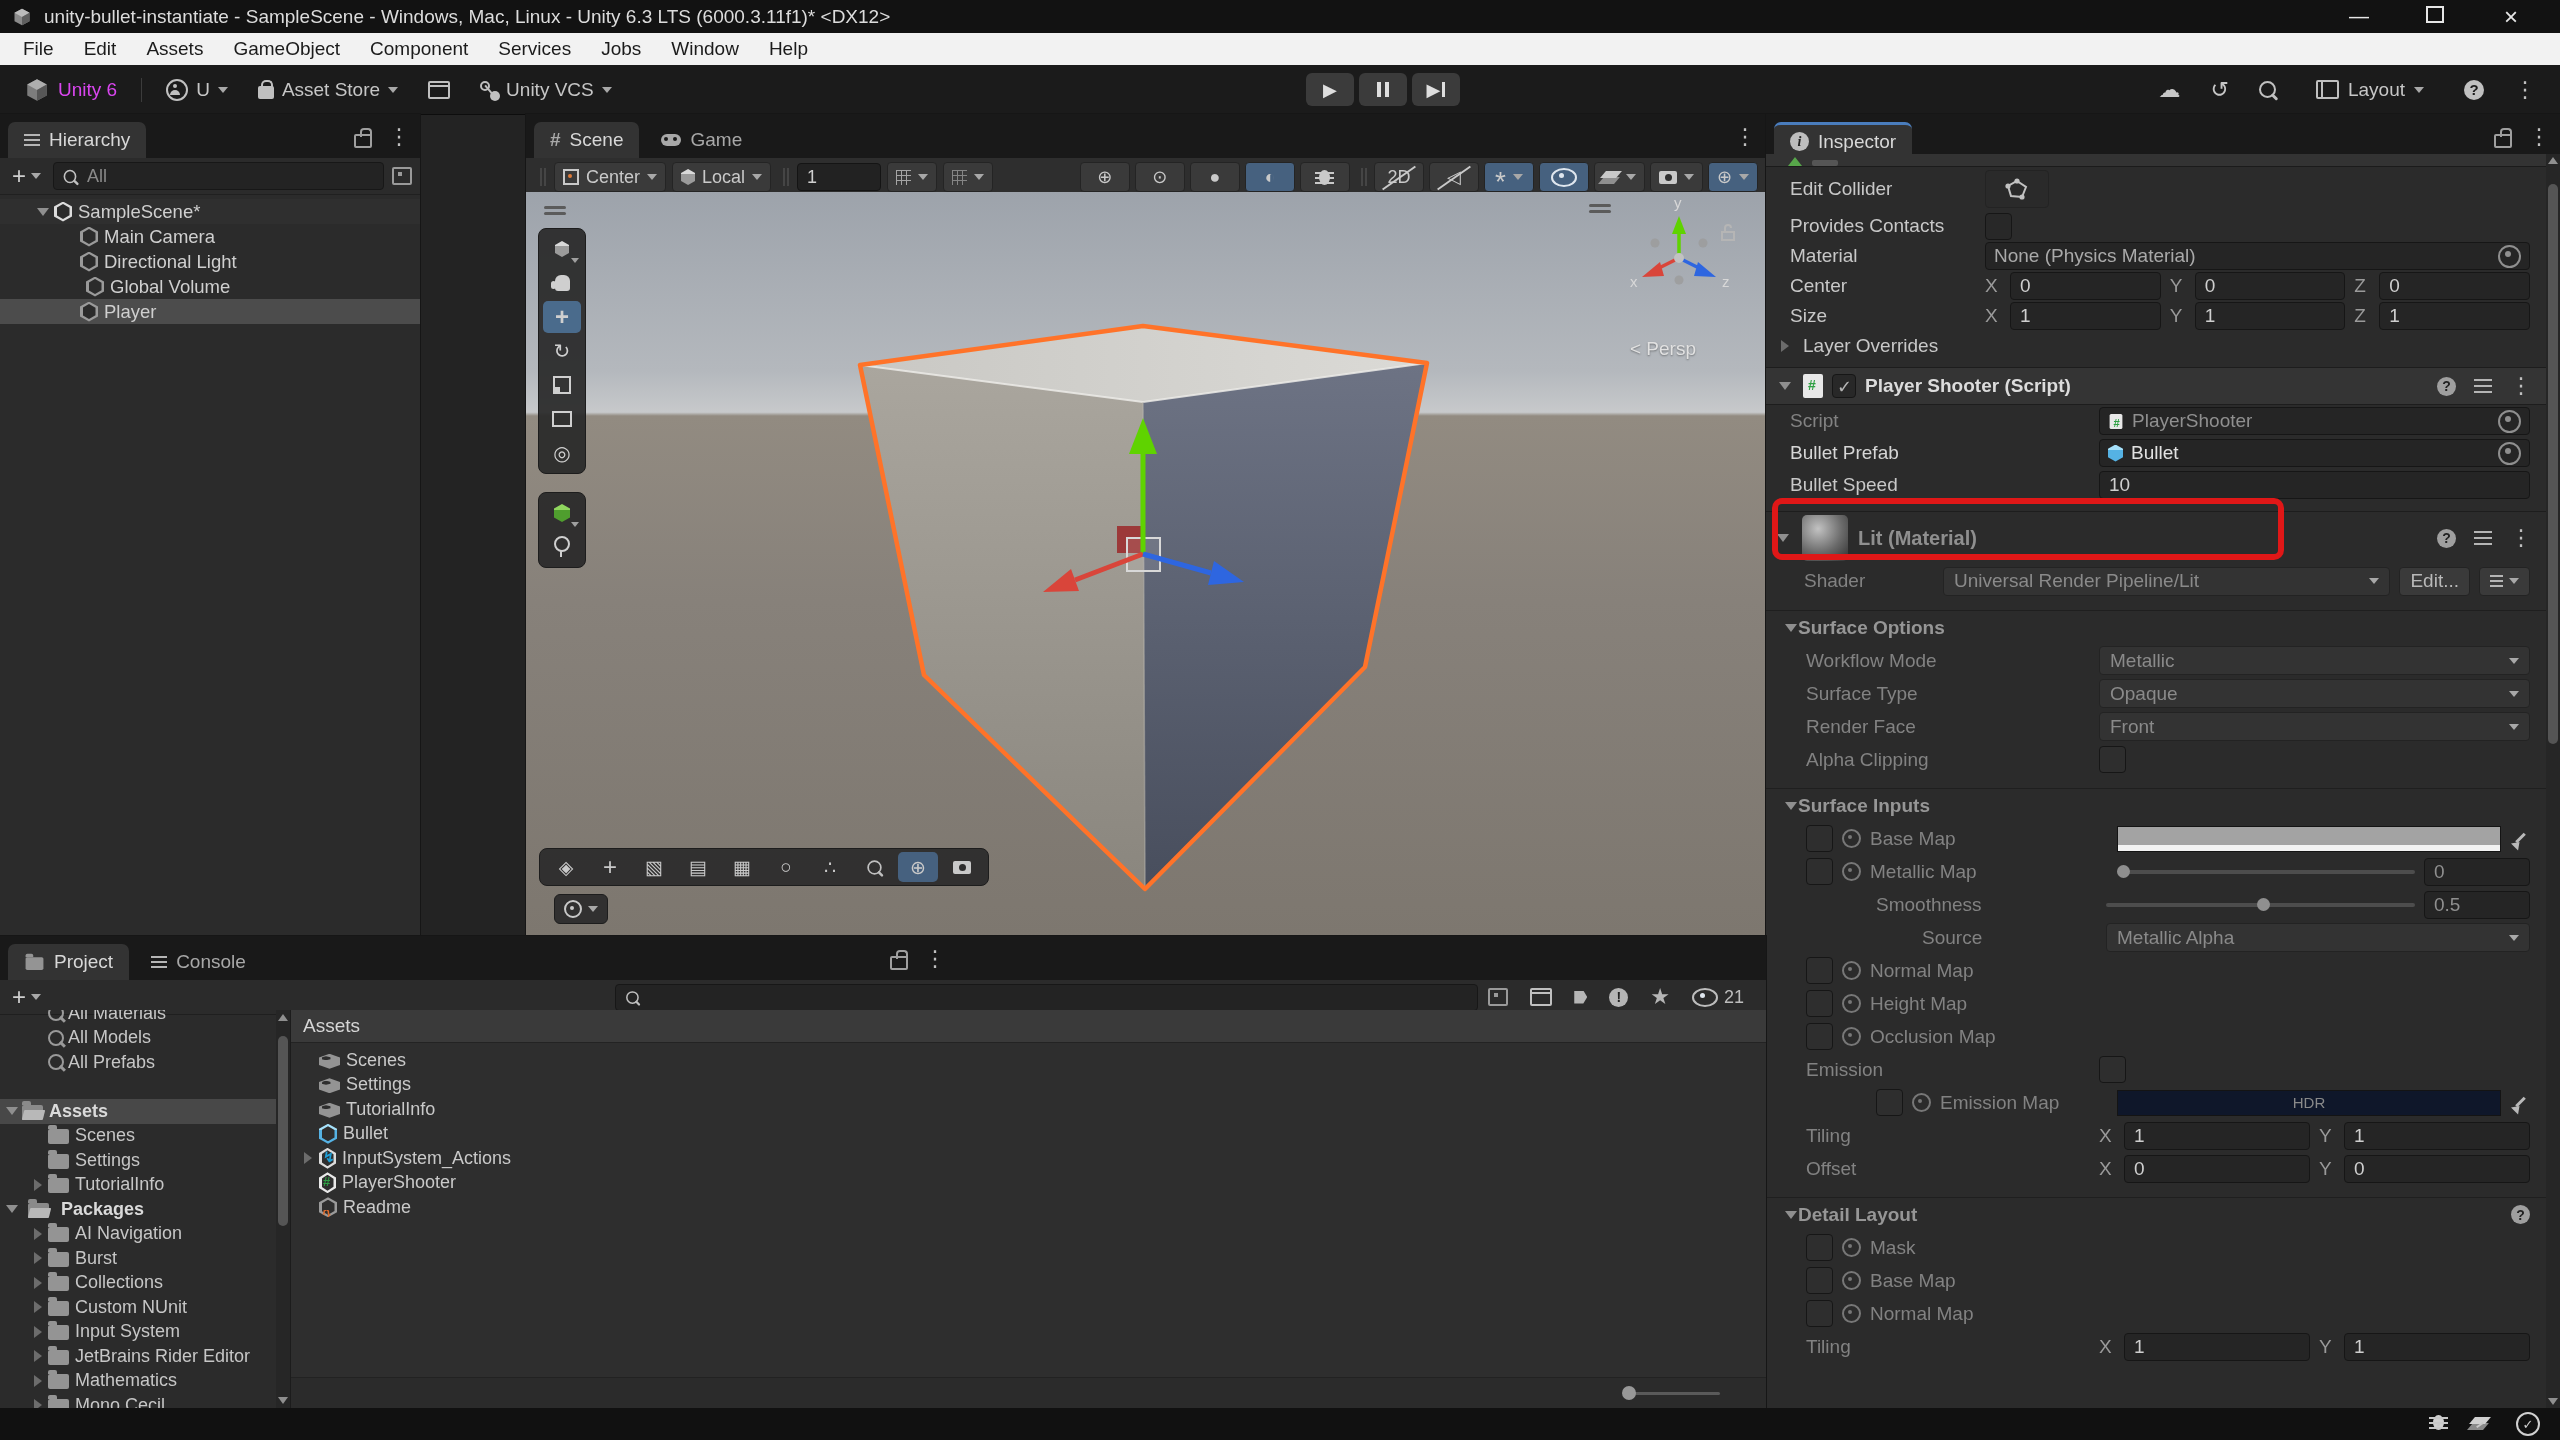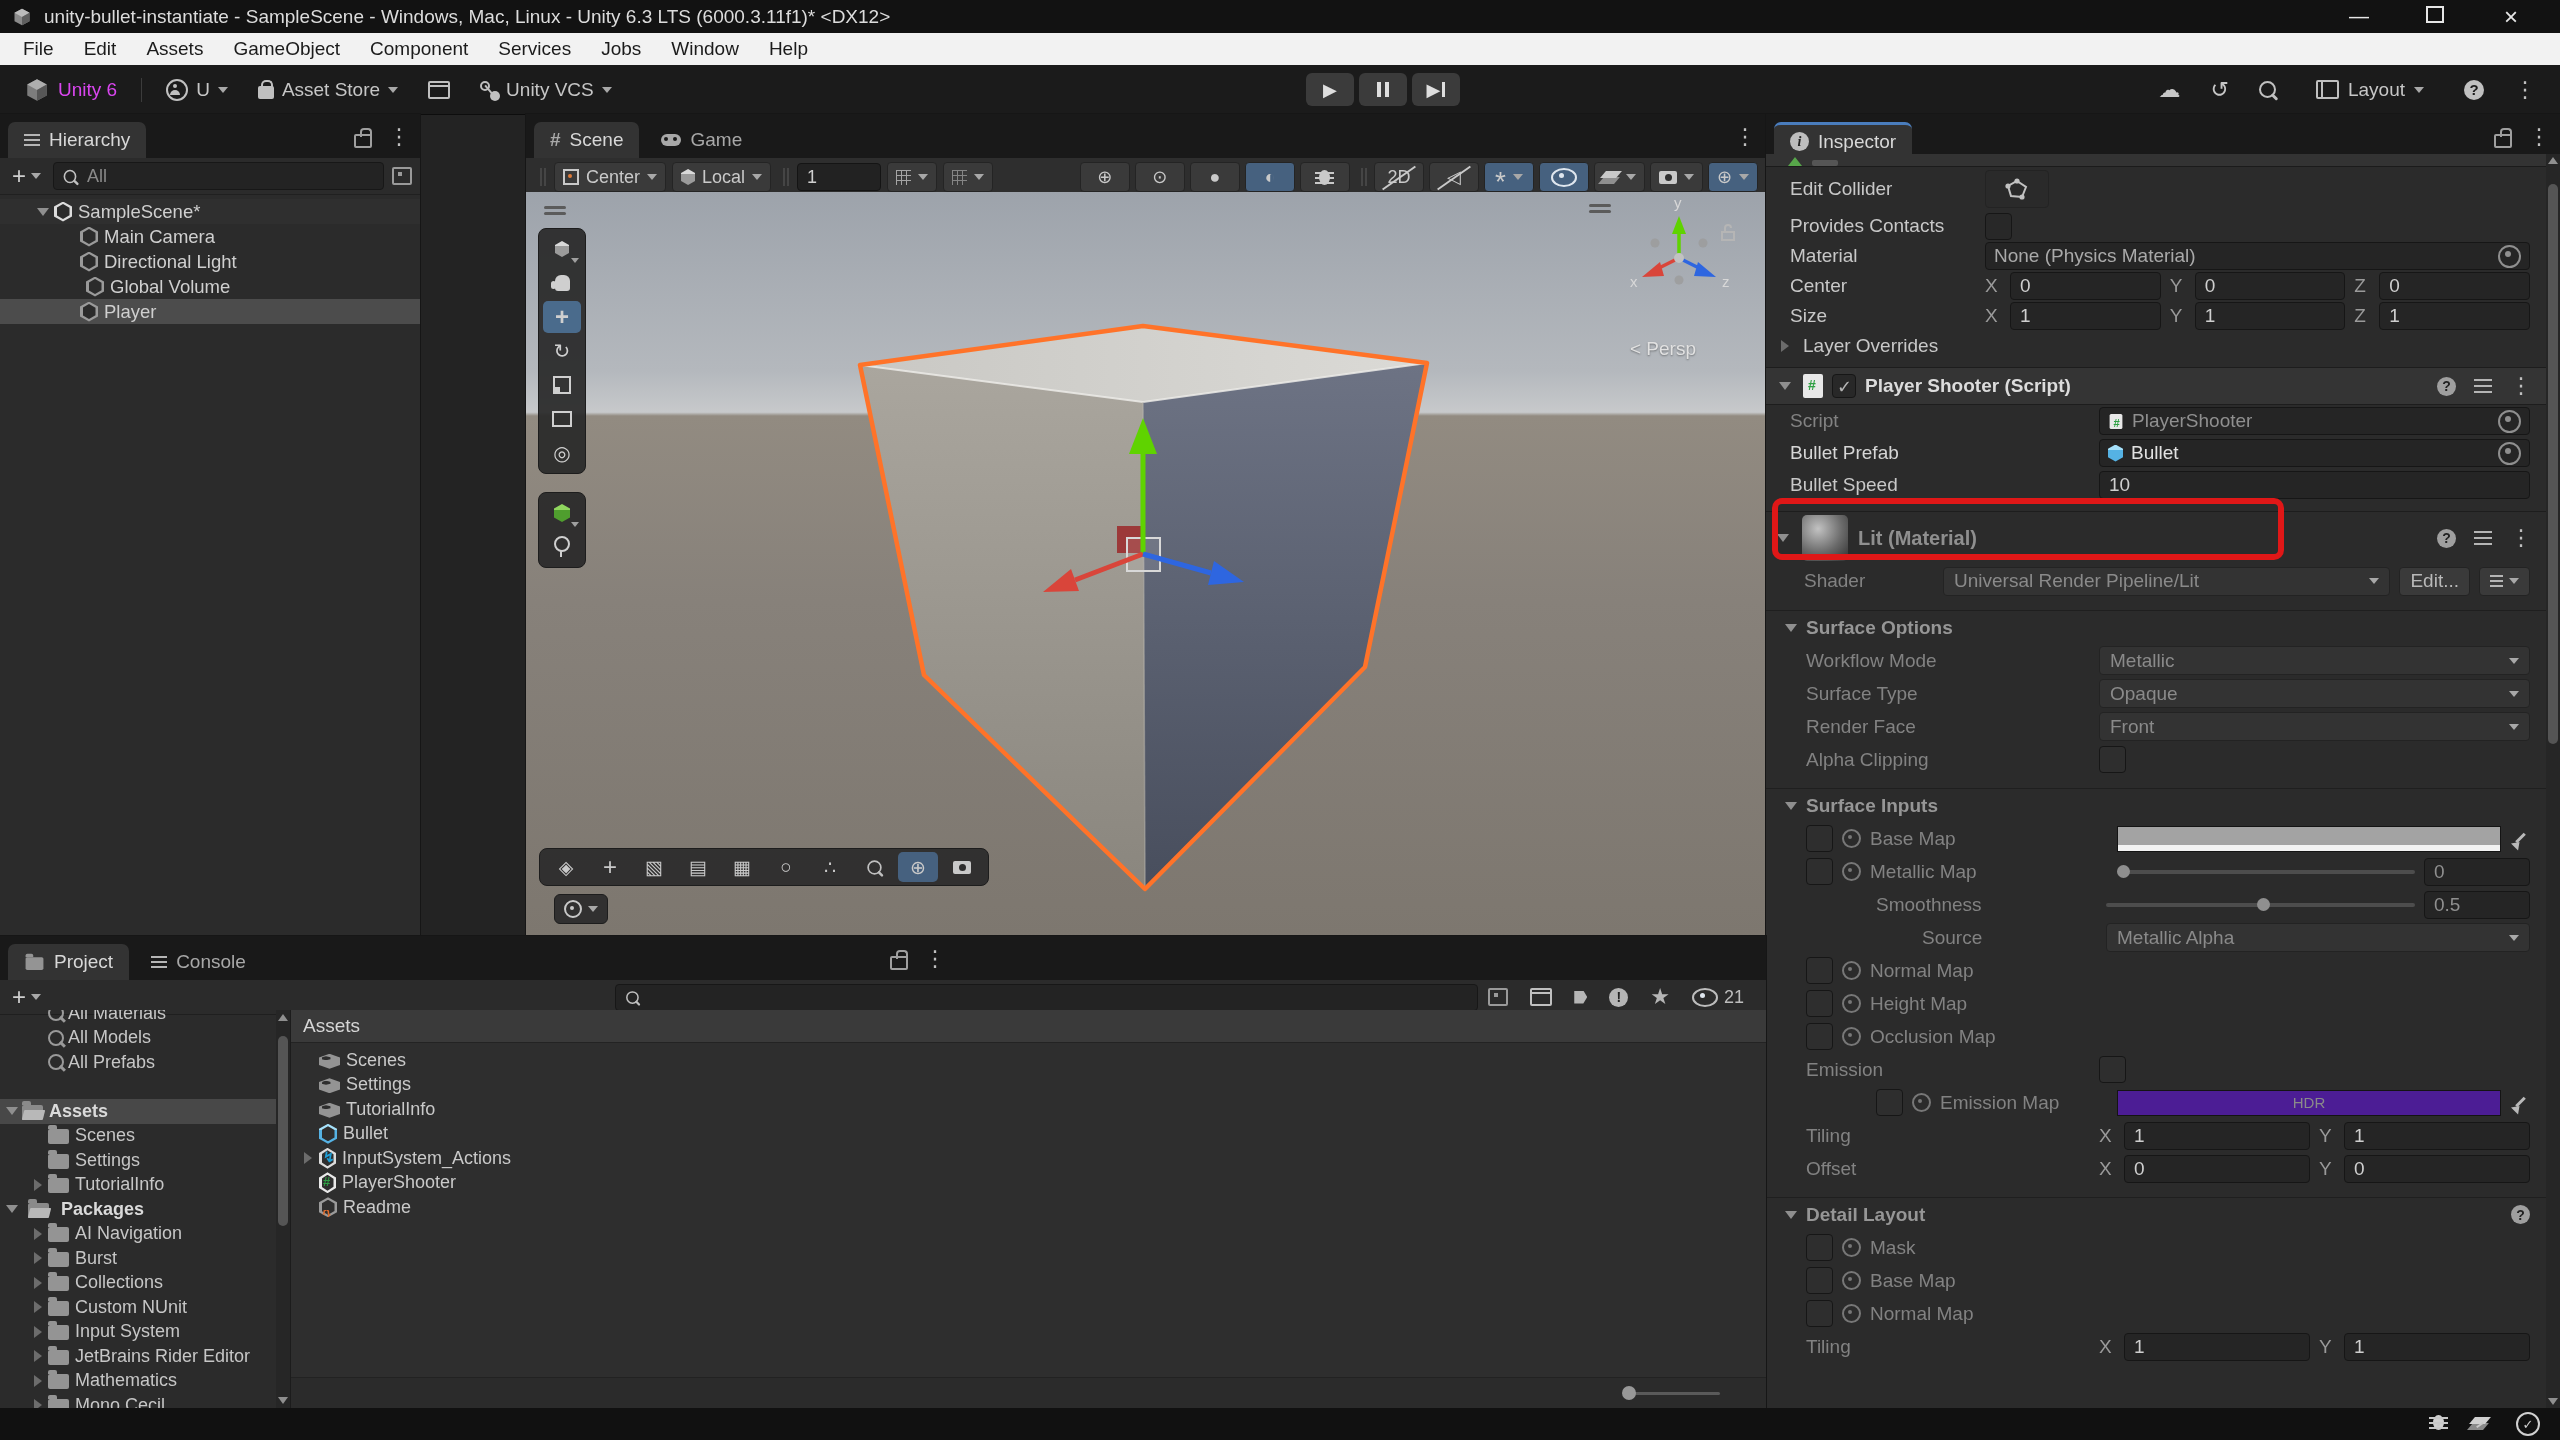--- a/index.html
+++ b/index.html
@@ -147,31 +147,31 @@
   .chead .title{font-weight:bold;color:#dcdcdc;font-size:19px;}
   .chead-right{margin-left:auto;display:flex;gap:18px;align-items:center;}
   .i-preset{width:18px;height:14px;background:repeating-linear-gradient(#b5b5b5 0 2px,transparent 2px 6px);position:relative;display:inline-block;}
   .i-help2{width:19px;height:19px;border-radius:50%;background:#9f9f9f;color:#222;display:inline-flex;align-items:center;justify-content:center;font-size:14px;font-weight:bold;}
   .pg-icon{width:20px;height:24px;background:#e8e8e8;border-radius:2px;position:relative;display:inline-block;flex:none;}
   .pg-icon::after{content:"#";position:absolute;left:5px;top:3px;color:#2ea043;font-weight:bold;font-size:14px;}
   .pg-icon.small{transform:scale(.8);}
   .mat-head{height:52px;display:flex;align-items:center;gap:10px;padding:0 14px 0 8px;border-top:1px solid #1d1d1d;margin-top:10px;}
   .sphere{width:46px;height:46px;border-radius:5px;background:radial-gradient(circle at 35% 30%,#c2c2c2,#6a6a6a 55%,#3c3c3c 90%);flex:none;}
   .mat-title{font-weight:bold;color:#8f8f8f;font-size:20px;}
-  .fold{display:flex;align-items:center;gap:8px;height:33px;padding:0 16px 0 18px;border-top:1px solid #1f1f1f;margin-top:12px;font-weight:bold;color:#969696;font-size:19px;}
+  .fold{display:flex;align-items:center;height:33px;padding:0 16px 0 18px;border-top:1px solid #1f1f1f;margin-top:12px;font-weight:bold;color:#969696;font-size:19px;}
   .fold .exp{width:14px;}
   .minibtn{height:27px;background:#3a3a3a;border:1px solid #232323;border-radius:4px;display:inline-flex;align-items:center;justify-content:center;padding:0 10px;color:#b9b9b9;gap:6px;flex:none;}
   .texdot{width:15px;height:15px;border:2px solid #777;border-radius:50%;flex:none;position:relative;}
   .texdot::after{content:"";position:absolute;left:3.5px;top:3.5px;width:4px;height:4px;border-radius:50%;background:#777;}
   .maplbl{width:238px;flex:none;}
   .slider{flex:1;height:4px;background:#4d4d4d;border-radius:2px;position:relative;}
   .slider .knob{position:absolute;top:-5px;width:13px;height:13px;border-radius:50%;background:#8f8f8f;}
   .sval{width:86px;flex:none;height:26px;background:#252525;border:1px solid #161616;border-radius:4px;display:flex;align-items:center;padding:0 9px;color:#8f8f8f;}
   .swatch{flex:1;height:24px;background:linear-gradient(180deg,#a3a3a3 0 76%,#f2f2f2 76%);border:1px solid #141414;min-width:0;}
-  .swatch.black{background:#4c1d95;display:flex;align-items:center;justify-content:center;color:#8a8a8a;font-size:15px;}
+  .swatch.black{background:#0f172a;display:flex;align-items:center;justify-content:center;color:#8a8a8a;font-size:15px;}
   .dropper{width:20px;height:20px;position:relative;flex:none;}
   .dropper::before{content:"";position:absolute;left:9px;top:3px;width:3px;height:12px;background:#b9b9b9;transform:rotate(45deg);}
   .dropper::after{content:"";position:absolute;left:2px;top:12px;border-left:5px solid transparent;border-right:5px solid transparent;border-bottom:7px solid #b9b9b9;transform:rotate(45deg);}
   .redbox{position:absolute;left:6px;top:344px;width:500px;height:50px;border:6px solid var(--c-red,#e01717);border-radius:10px;pointer-events:none;z-index:5;}
   .vscroll{position:absolute;right:0;top:40px;bottom:0;width:14px;background:#262626;display:flex;flex-direction:column;align-items:center;}
   .vscroll .up{margin-top:3px;border-left:5px solid transparent;border-right:5px solid transparent;border-bottom:7px solid #8f8f8f;}
   .vscroll .dn{margin-top:auto;margin-bottom:3px;border-left:5px solid transparent;border-right:5px solid transparent;border-top:7px solid #8f8f8f;}
   .vscroll .thumb{position:absolute;top:30px;height:560px;width:10px;left:2px;background:#555;border-radius:5px;}
   
   .projectpane{left:0;top:936px;width:1766px;height:472px;}

